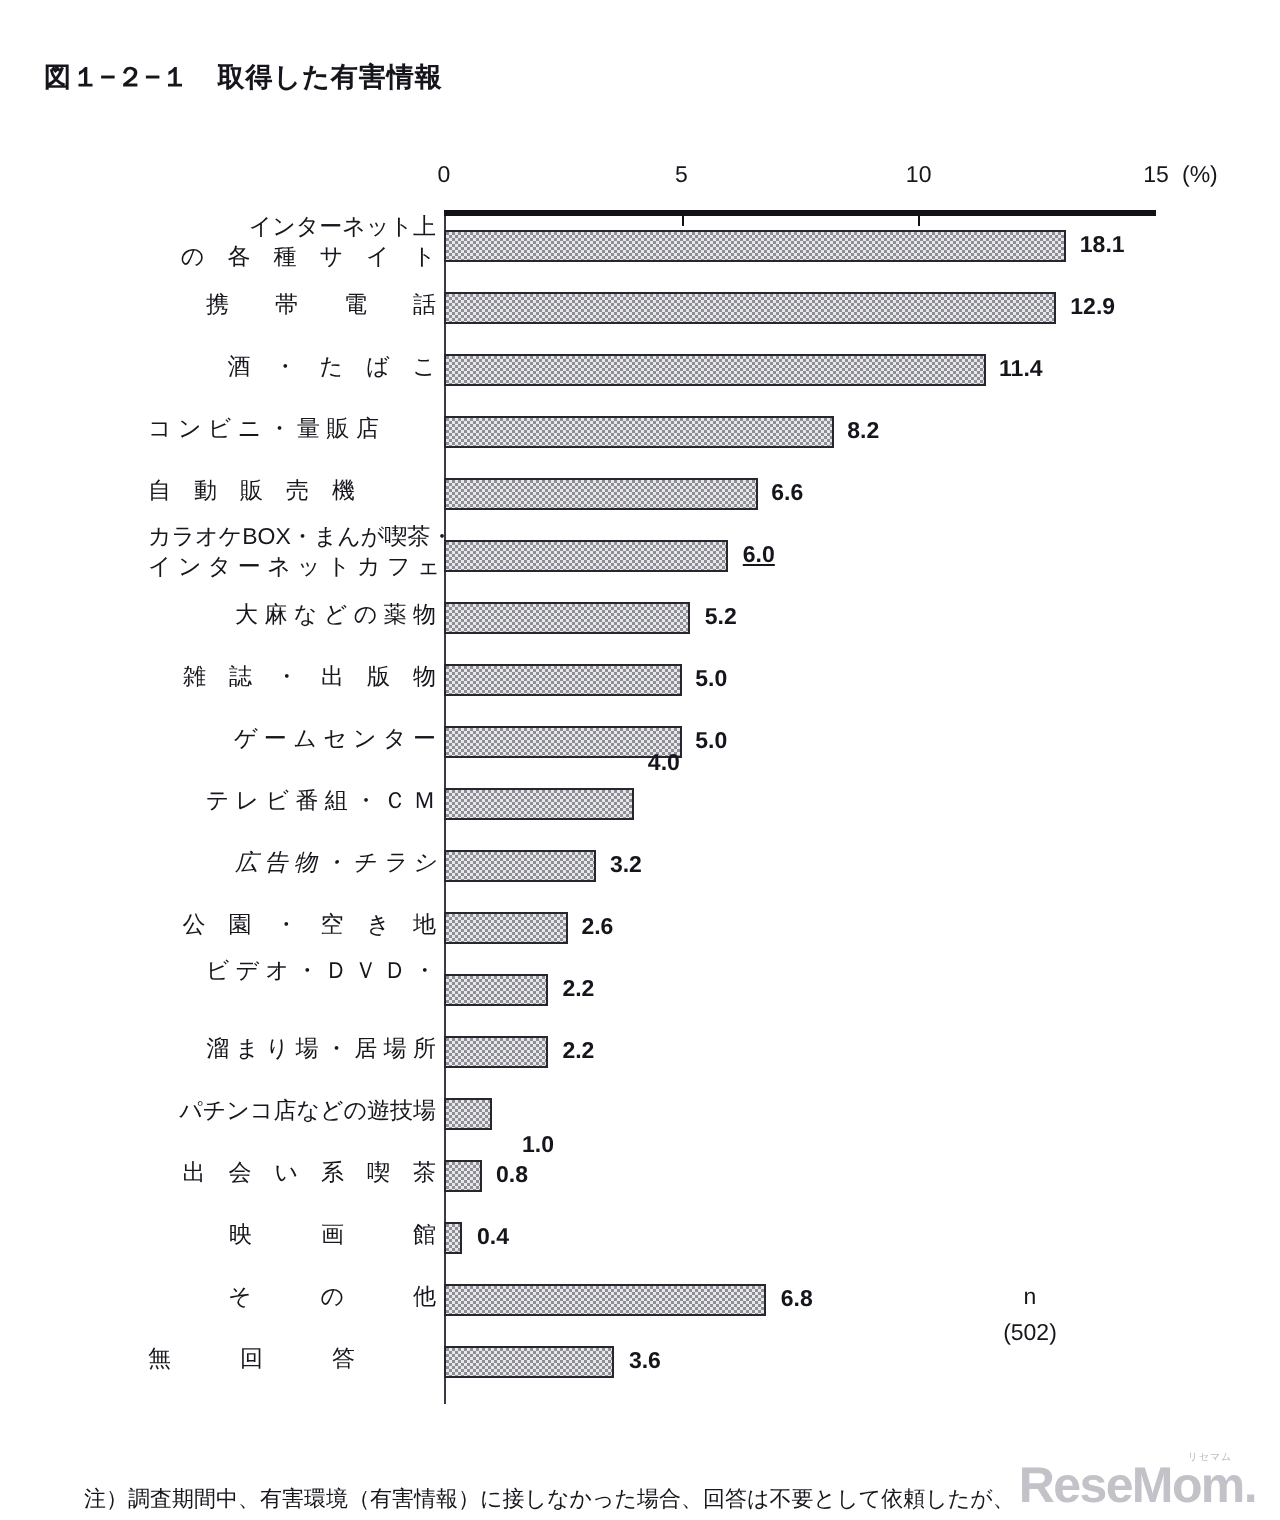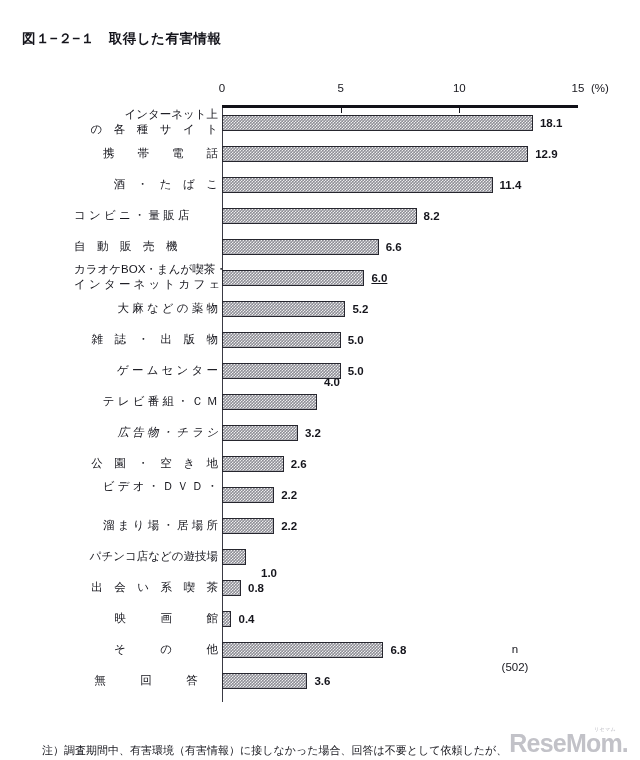--- a/index.html
+++ b/index.html
@@ -267,21 +267,21 @@
         <div class="category-label" style="right: 422px; width: 160px; top: 610.5px;"><span class="lbl-line" style="text-align: right;">映　　　画　　　館</span></div>
         <div class="bar" style="left: 222px; top: 611px; width: 9.49333px; height: 16px;"></div>
         <div class="bar-value" style="left: 238.493px; top: 613px;">0.4</div>
       </div>
       <div class="chart-row" style="top: 0px;">
         <div class="category-label" style="right: 422px; width: 160px; top: 641.5px;"><span class="lbl-line" style="text-align: right;">そ　　　の　　　他</span></div>
         <div class="bar" style="left: 222px; top: 642px; width: 161.387px; height: 16px;"></div>
         <div class="bar-value" style="left: 390.387px; top: 644px;">6.8</div>
       </div>
       <div class="chart-row" style="top: 0px;">
-        <div class="category-label" style="right: 422px; width: 160px; top: 672.5px;"><span class="lbl-line" style="text-align: center; font-family: Liberation Serif, serif;">無　　　回　　　答</span></div>
+        <div class="category-label" style="right: 422px; width: 160px; top: 672.5px;"><span class="lbl-line" style="text-align: left; font-family: Liberation Serif, serif;">無　　　回　　　答</span></div>
         <div class="bar" style="left: 222px; top: 673px; width: 85.44px; height: 16px;"></div>
         <div class="bar-value" style="left: 314.44px; top: 675px;">3.6</div>
       </div>
     </div>
 
   <div id="sample-size-note" style="left: 470px; top: 640px; width: 90px;">
     <div>n</div>
     <div>(502)</div>
   </div>
 </div>

